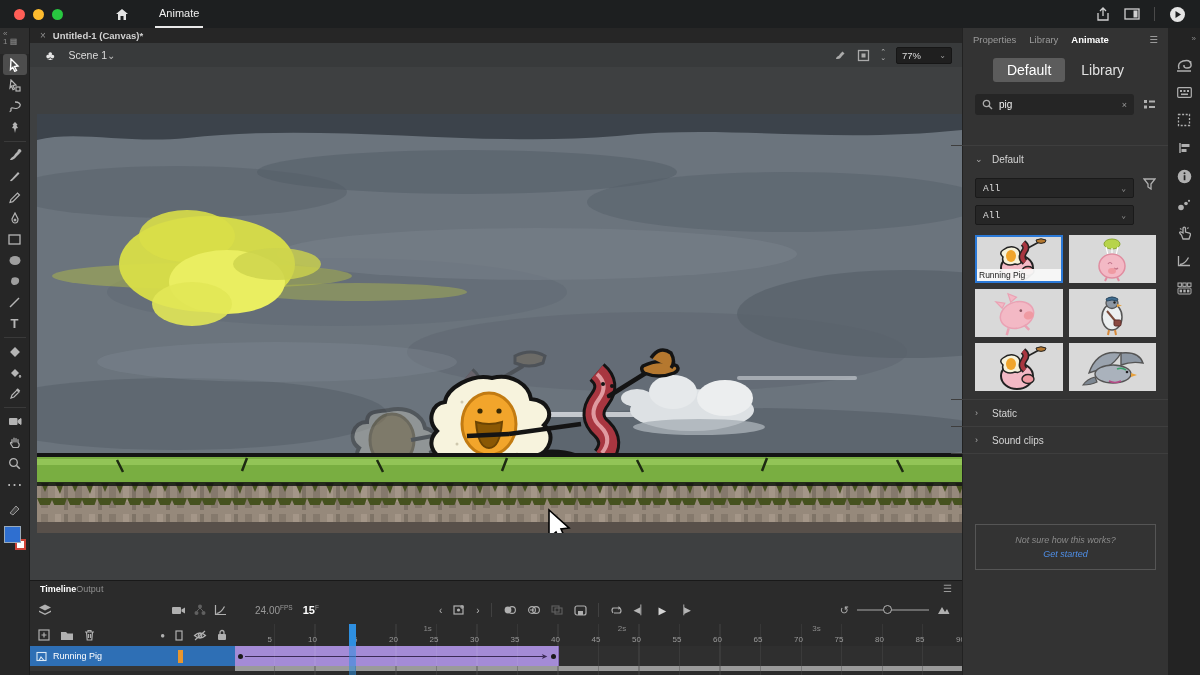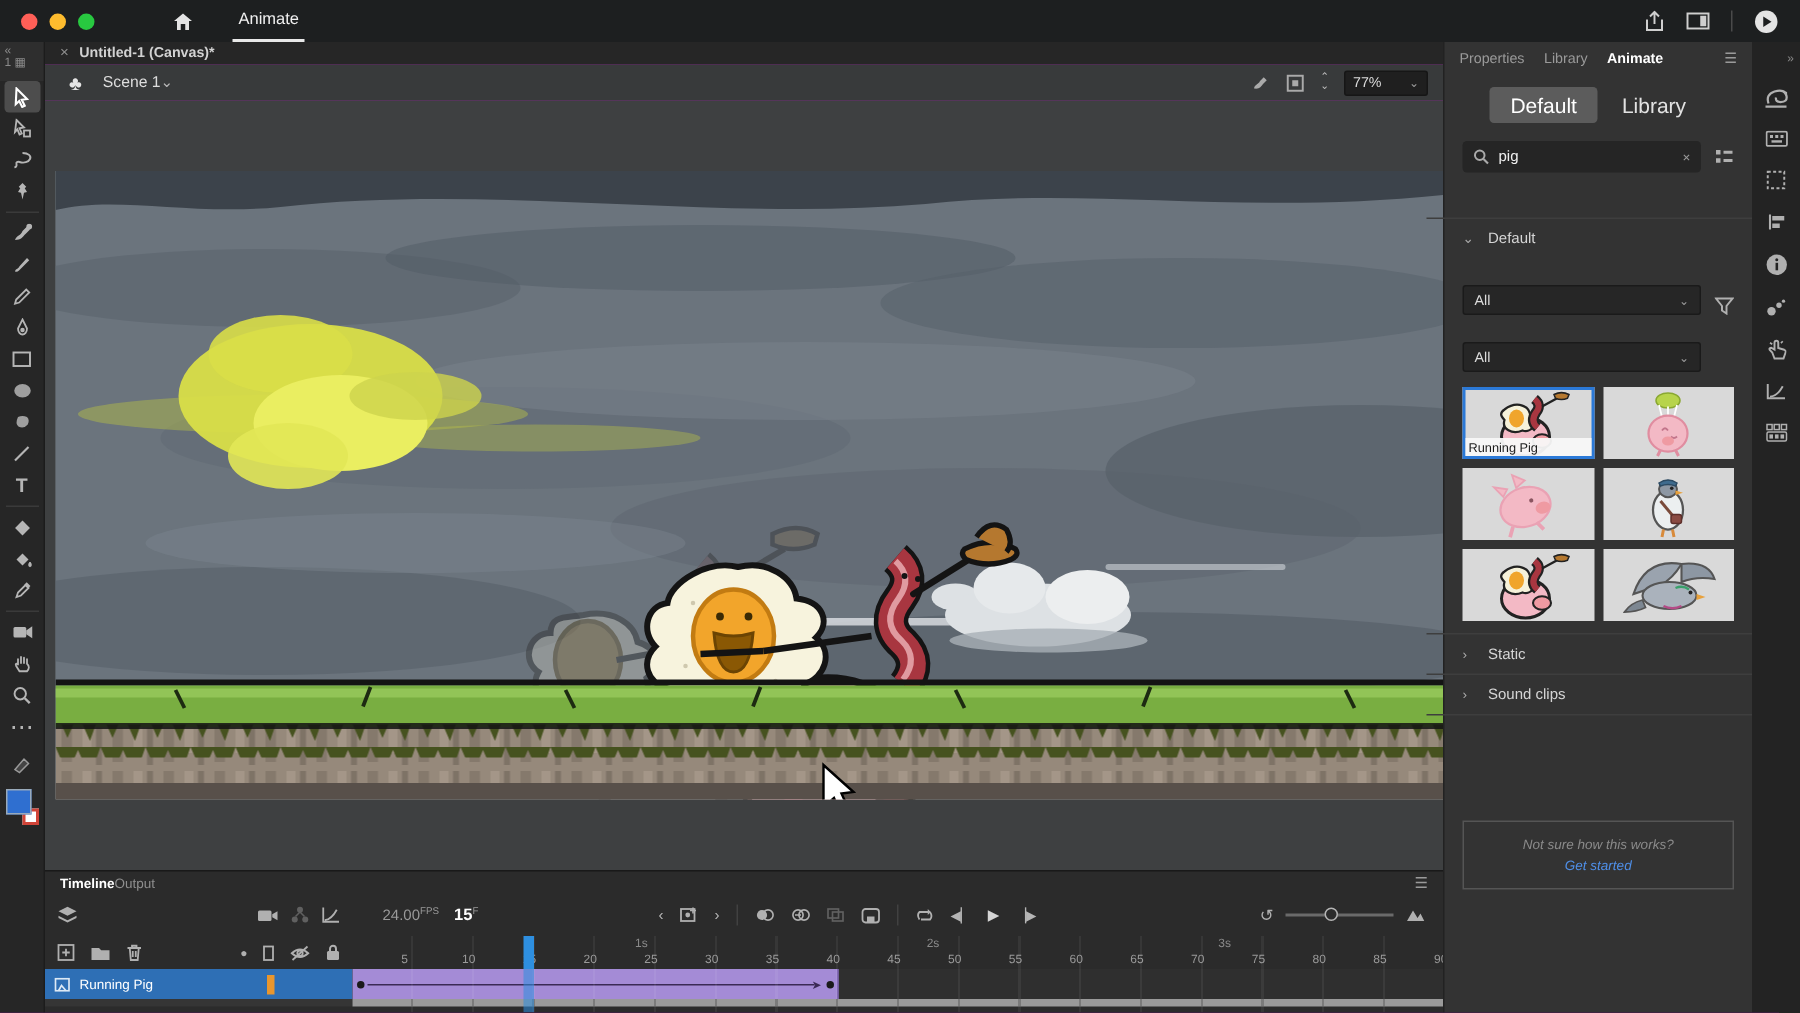--- a/index.html
+++ b/index.html
@@ -104,21 +104,21 @@
   .modes { display:flex; justify-content:center; gap:2px; margin:8px 0 12px; font-size:14px; }
   .mode-btn { padding:4px 14px; border-radius:3px; color:#e2e2e2; }
   .mode-btn.active { background:#5c5c5c; color:#fff; }
   .search-row { display:flex; align-items:center; gap:9px; margin-bottom:30px; }
   .search { flex:1; height:21px; background:#252525; border-radius:3px; display:flex; align-items:center;
     gap:6px; padding:0 7px; font-size:10px; color:#f0f0f0; }
   .search-x { margin-left:auto; color:#9a9a9a; font-size:9px; }
   .section-h { display:flex; align-items:center; gap:9px; height:26px; font-size:10px; color:#d5d5d5; }
   .section-h .chev { color:#aaa; font-size:9px; width:8px; }
   .rp-divider { height:1px; background:#3e3e3e; margin:0 -12px; }
-  .filter-row { display:flex; align-items:flex-end; gap:9px; margin:18px 0 7px; }
+  .filter-row { display:flex; align-items:flex-start; gap:9px; margin:6px 0 7px;font-family:Liberation Mono, monospace; }
   .dd { flex:1; height:20px; background:#262626; border:1px solid #1a1a1a; border-radius:2px;
     display:flex; align-items:center; justify-content:space-between; padding:0 7px; font-size:9.5px; color:#ddd; }
   .grid { display:grid; grid-template-columns:1fr 1fr; gap:6px; margin:10px 0 8px; }
   .cell { height:48px; background:#d9d9d9; position:relative; overflow:hidden; }
   .cell.selected { outline:2px solid #2b79d7; outline-offset:-2px; }
   .cell-label { position:absolute; left:2px; right:2px; bottom:2px; background:rgba(248,248,248,.95);
     color:#1a1a1a; font-size:8.5px; padding:1px 2px; }
   .help-box { margin-top:70px; border:1px solid #555; height:46px; display:flex; align-items:center;
     justify-content:center; gap:4px; font-size:9px; font-style:italic; color:#8a8a8a;flex-direction:column; }
   .help-link { color:#4f8fe8; }

